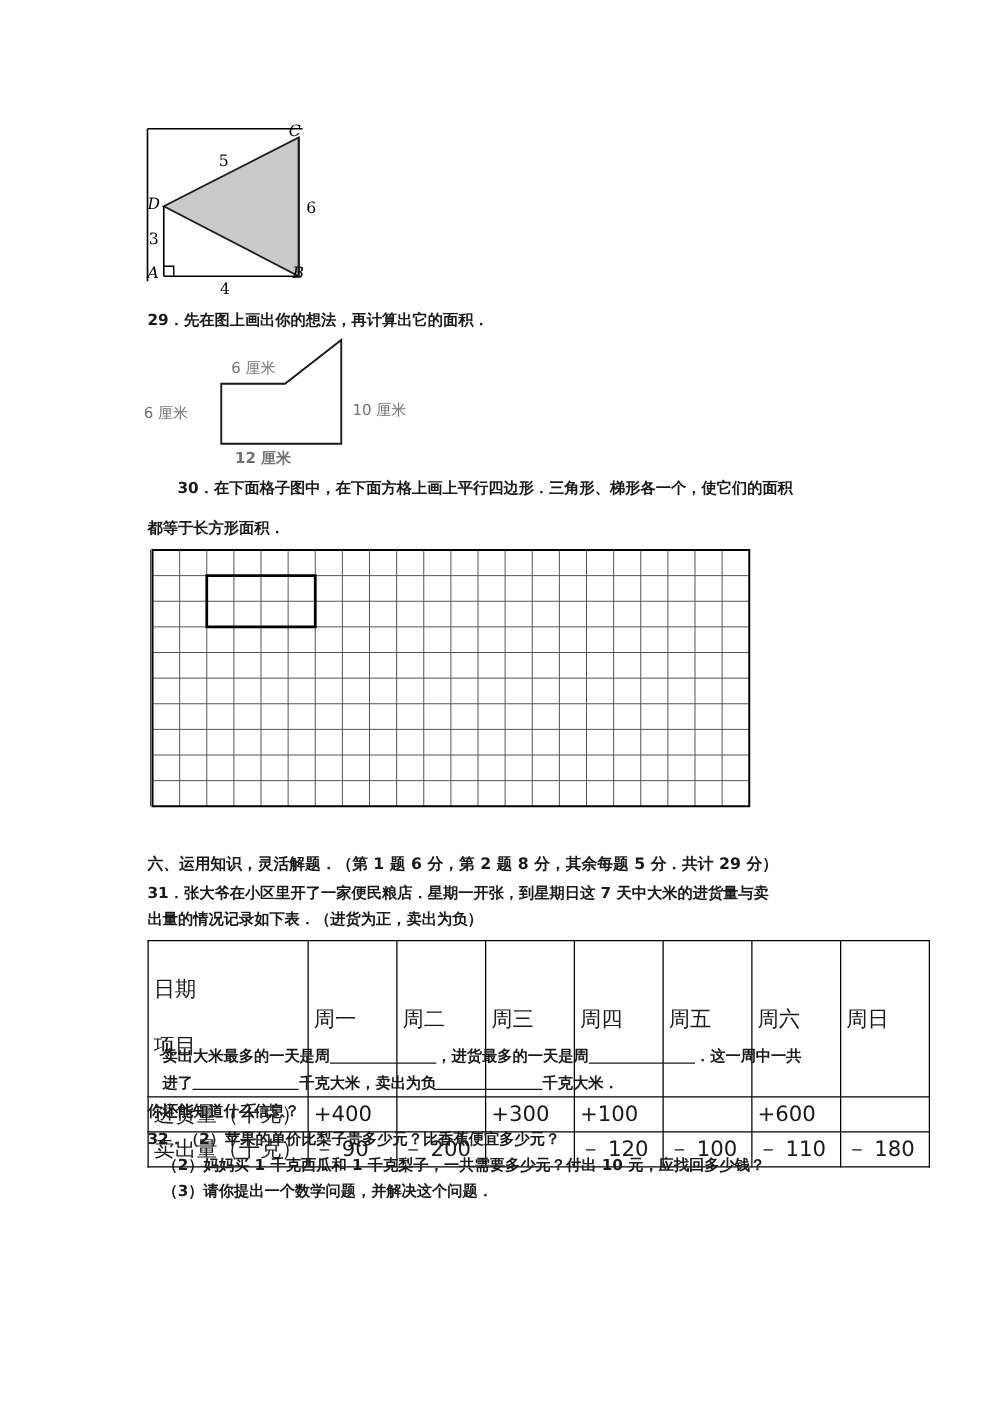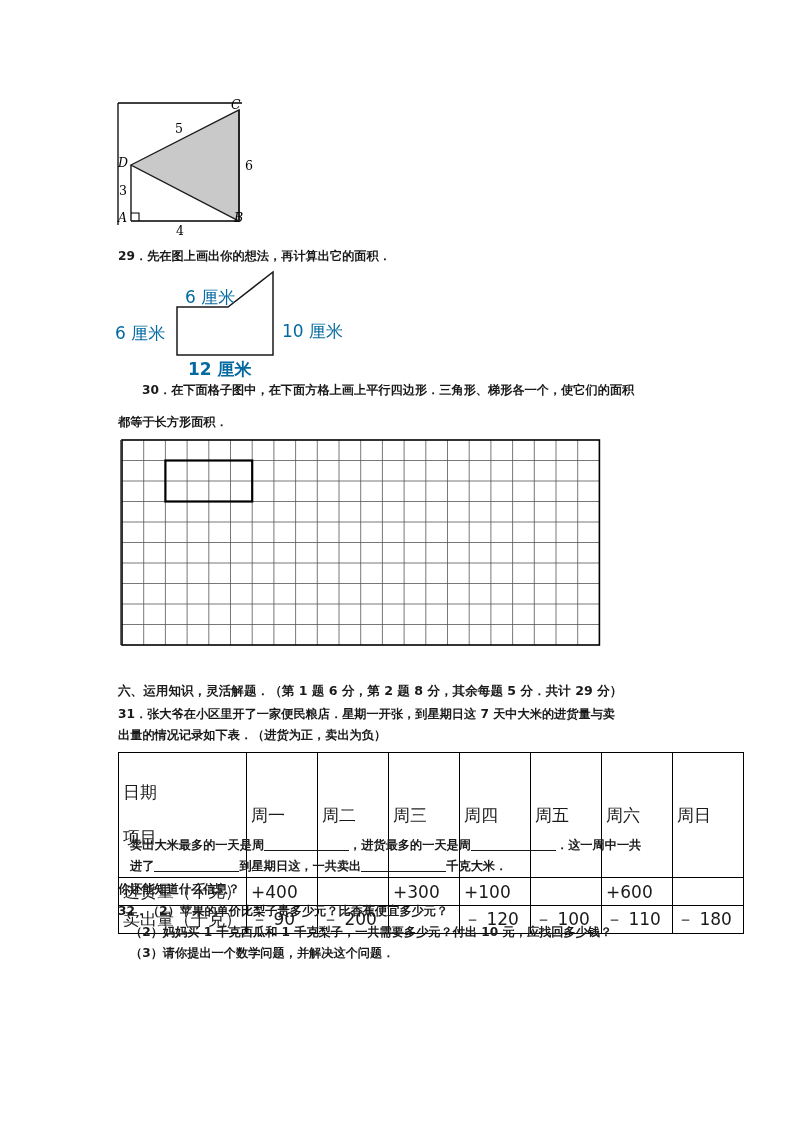--- a/index.html
+++ b/index.html
@@ -60,23 +60,23 @@
   
   .fig29 {
     position: absolute;
     left: 112px;
     top: 262px;
     width: 260px;
     height: 118px;
   }
   .cmlabel {
     position: absolute;
-    font-size: 17px;
+    font-size: 12px;
     white-space: pre;
-    color: #0369a1;
+    color: #737373;
   }
 
   
   .gridwrap {
     position: absolute;
     left: 120px;
     top: 438px;
   }
 
   
@@ -234,21 +234,21 @@
         <td class="valcell">－ 120</td>
         <td class="valcell">－ 100</td>
         <td class="valcell">－ 110</td>
         <td class="valcell">－ 180</td>
       </tr>
     </tbody>
   </table>
 
   <div class="txt" style="left:130px; top:836px;"><span>卖出大米最多的一天是周</span><span class="blank-line" style="width:85px;"></span><span>，进货最多的一天是周</span><span class="blank-line" style="width:85px;"></span><span>．这一周中一共</span></div>
 
-  <div class="txt" style="left:130px; top:857px;"><span>进了</span><span class="blank-line" style="width:85px;"></span><span>到星期日这，一共卖出</span><span class="blank-line" style="width:85px;"></span><span>千克大米．</span></div>
+  <div class="txt" style="left:130px; top:857px;"><span>进了</span><span class="blank-line" style="width:85px;"></span><span>千克大米，卖出为负</span><span class="blank-line" style="width:85px;"></span><span>千克大米．</span></div>
 
   <div class="txt" style="left:118px; top:880px;text-align:center;">你还能知道什么信息？</div>
 
   <div class="txt" style="left:118px; top:902px;"><span>32．</span><span>（2）苹果的单价比梨子贵多少元？比香蕉便宜多少元？</span></div>
   <div class="txt" style="left:130px; top:923px;">（2）妈妈买 1 千克西瓜和 1 千克梨子，一共需要多少元？付出 10 元，应找回多少钱？</div>
   <div class="txt" style="left:130px; top:944px;">（3）请你提出一个数学问题，并解决这个问题．</div>
 
 </div>
 
 </body></html>

